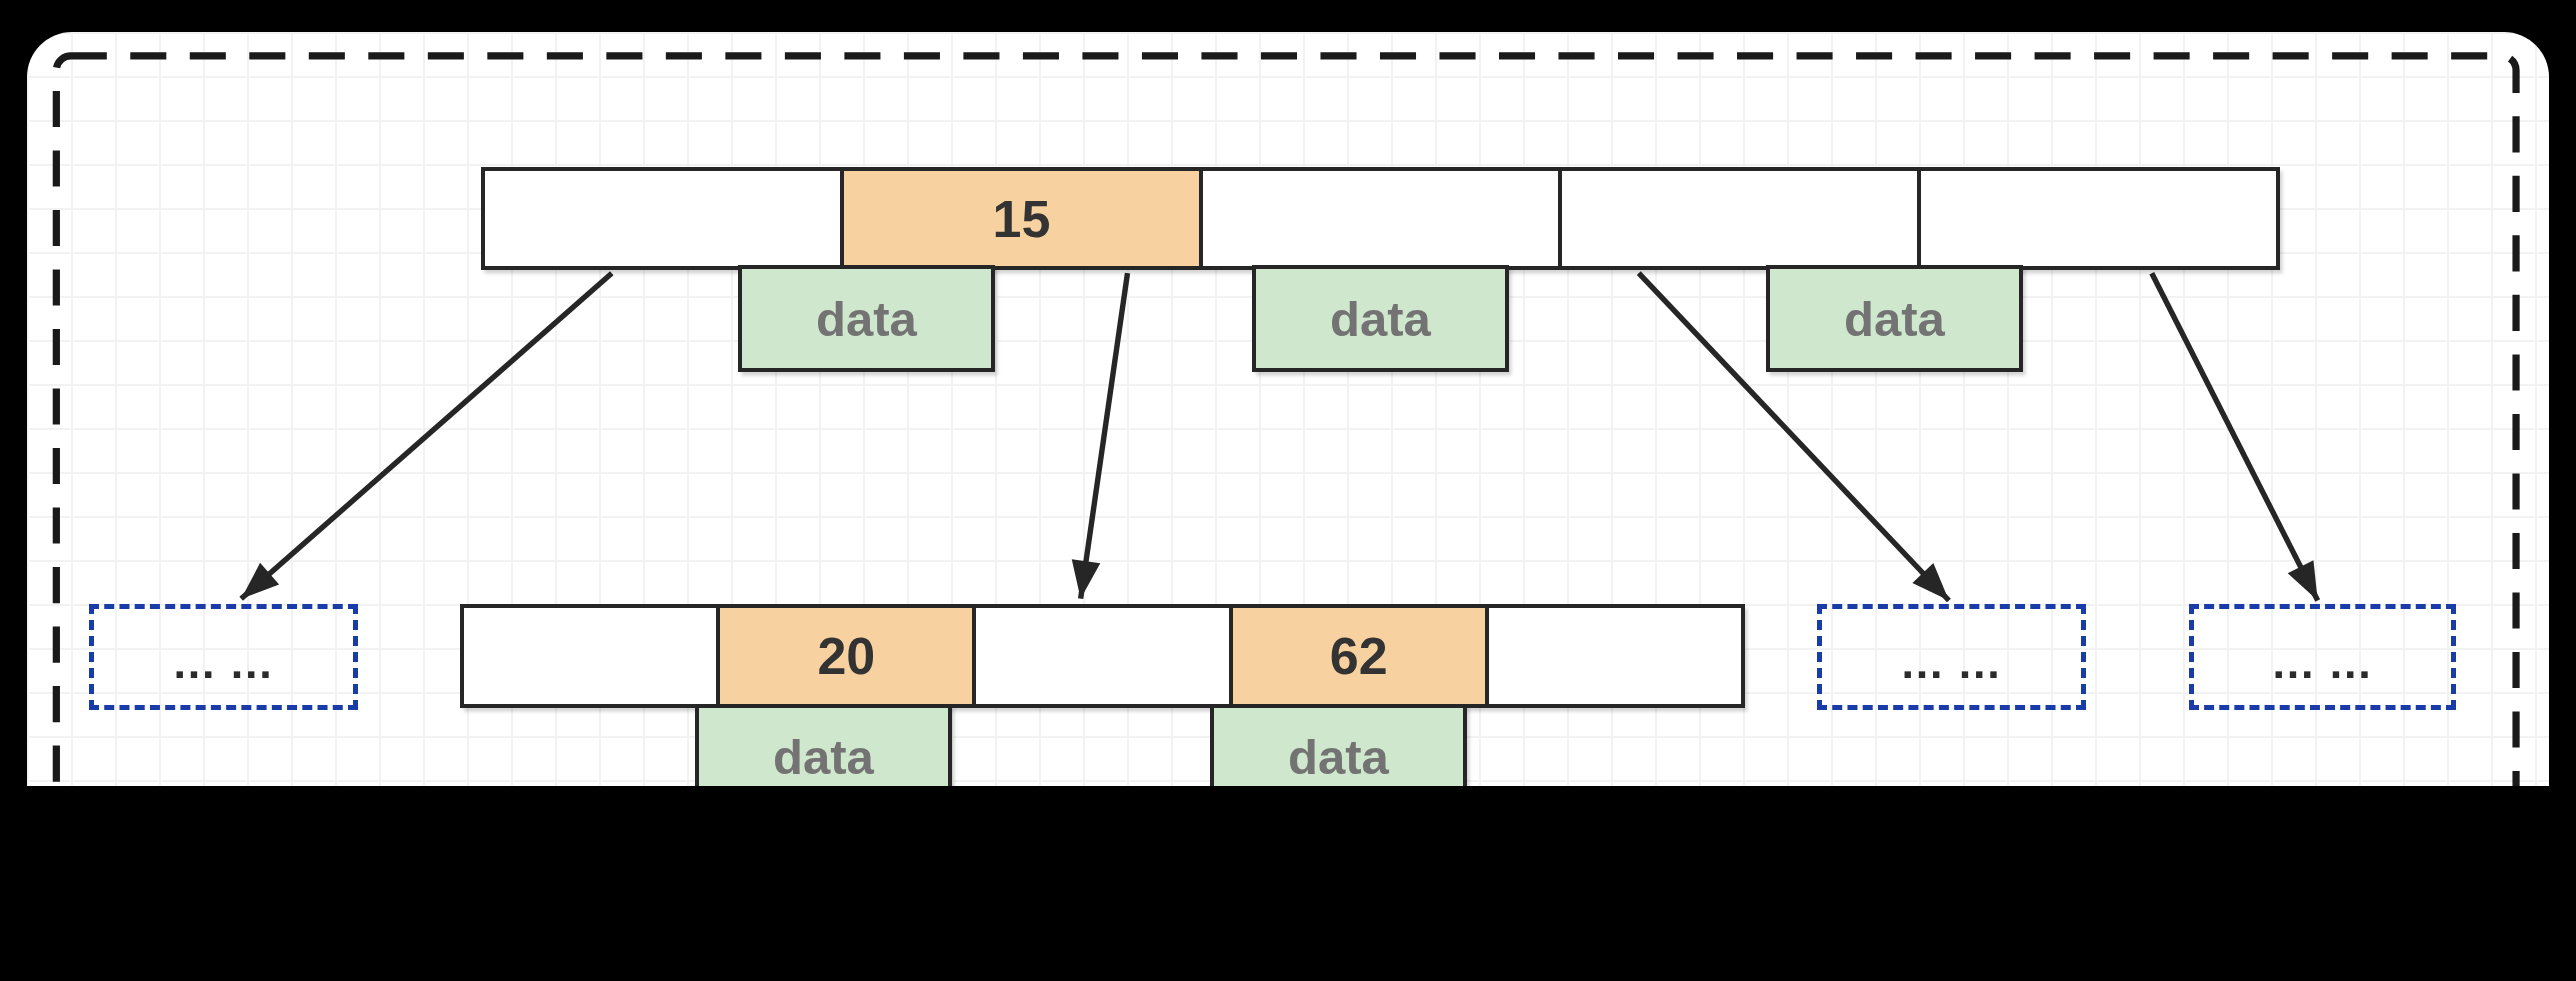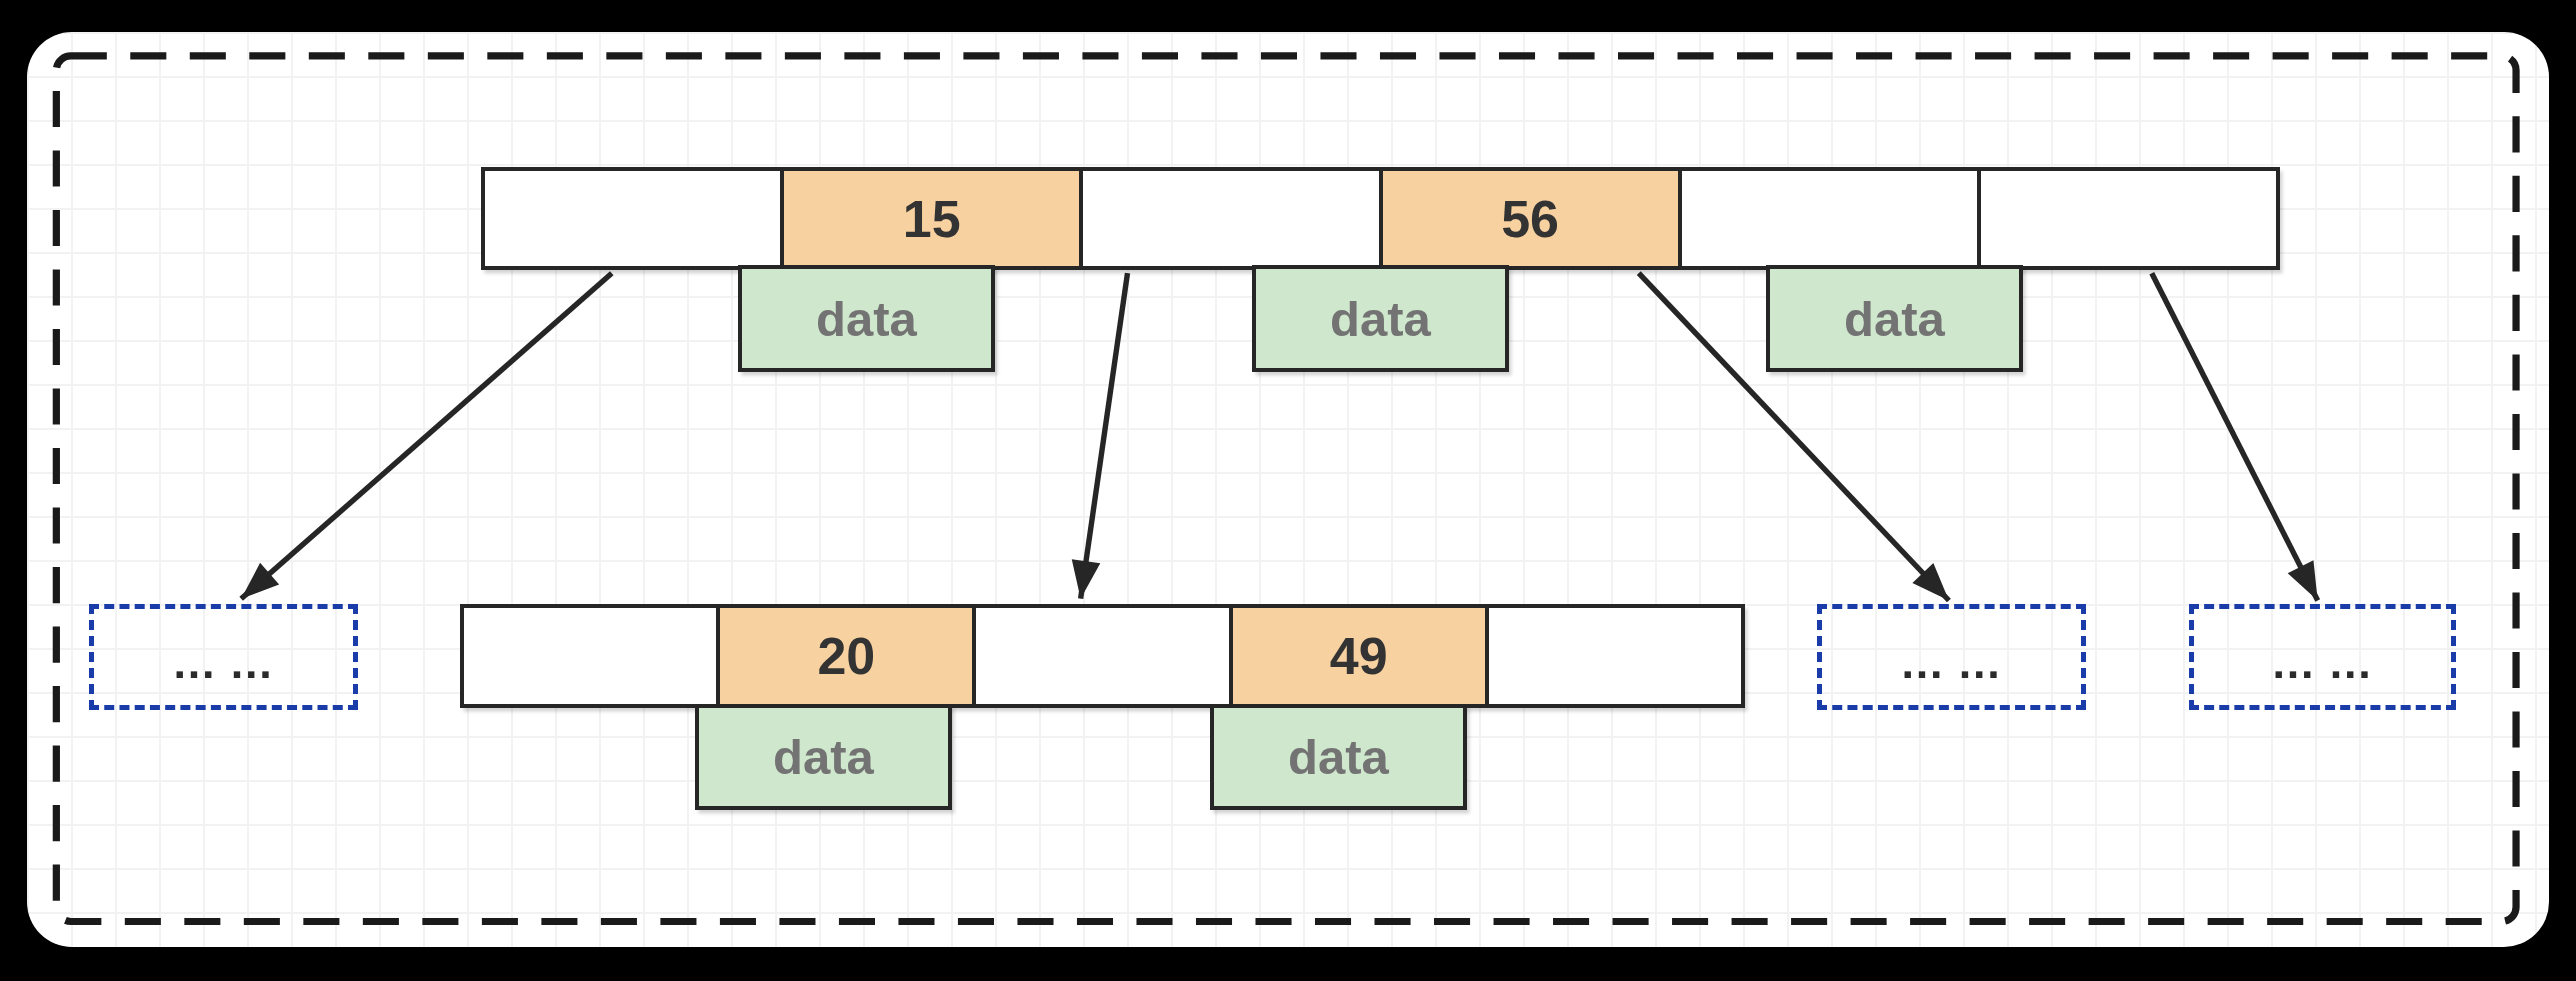--- a/index.html
+++ b/index.html
@@ -1,16 +1,16 @@
 <!DOCTYPE html>
 <html style="font-size:14.4px"><head>
 <meta charset="utf-8">
 <style>
   html,body{margin:0;padding:0;background:#000;}
-  .stage{position:relative;width:2576px;height:981px;background:#000;overflow:hidden;
+  .stage{position:relative;width:2576px;height:786px;background:#000;overflow:hidden;
          font-family:"Liberation Sans",sans-serif;}
   .panel{position:absolute;left:27px;top:32px;width:2522px;height:915px;background:#fff;
          border-radius:45px;z-index:0;
          background-image:
            repeating-linear-gradient(to right,#f2f2f2 0 1.8px,transparent 1.8px 44px),
            repeating-linear-gradient(to bottom,#f2f2f2 0 1.8px,transparent 1.8px 44px);}
   svg.overlay{position:absolute;left:0;top:0;width:2576px;height:981px;z-index:1;}
   .node-bar{position:absolute;display:flex;background:#fff;border:4.5px solid #262626;
             box-sizing:border-box;box-shadow:2.7px 3.6px 3.6px rgba(0,0,0,0.18);z-index:2;}
   .node-bar .cell{flex:1 1 0;display:flex;align-items:center;justify-content:center;
@@ -42,34 +42,33 @@
     <line x1="678" y1="303" x2="267" y2="664" stroke="#262626" stroke-width="6" marker-end="url(#ah)"></line>
     <line x1="1250" y1="303" x2="1198" y2="664" stroke="#262626" stroke-width="6" marker-end="url(#ah)"></line>
     <line x1="1817" y1="303" x2="2161" y2="666" stroke="#262626" stroke-width="6" marker-end="url(#ah)"></line>
     <line x1="2386" y1="303" x2="2570" y2="666" stroke="#262626" stroke-width="6" marker-end="url(#ah)"></line>
   </svg>
 
   <div class="node-bar" style="left:481px;top:167px;width:1799px;height:103px;">
     <div class="cell pointer"></div>
     <div class="cell key">15</div>
     <div class="cell pointer"></div>
-    <div class="cell key">56</div>
     <div class="cell pointer"></div>
     <div class="cell pointer"></div>
   </div>
 
   <div class="data-box" style="left:738px;top:265px;width:257px;height:107px;">data</div>
   <div class="data-box" style="left:1252px;top:265px;width:257px;height:107px;">data</div>
   <div class="data-box" style="left:1766px;top:265px;width:257px;height:107px;">data</div>
 
   <div class="node-bar" style="left:460px;top:604px;width:1285px;height:104px;">
     <div class="cell pointer"></div>
     <div class="cell key">20</div>
     <div class="cell pointer"></div>
-    <div class="cell key">49</div>
+    <div class="cell key">62</div>
     <div class="cell pointer"></div>
   </div>
 
   <div class="data-box" style="left:695px;top:704px;width:257px;height:106px;">data</div>
   <div class="data-box" style="left:1210px;top:704px;width:257px;height:106px;">data</div>
 
   <div class="placeholder-box" style="left:89px;top:604px;width:269px;height:106px;">... ...</div>
   <div class="placeholder-box" style="left:1817px;top:604px;width:269px;height:106px;">... ...</div>
   <div class="placeholder-box" style="left:2189px;top:604px;width:267px;height:106px;">... ...</div>
 

